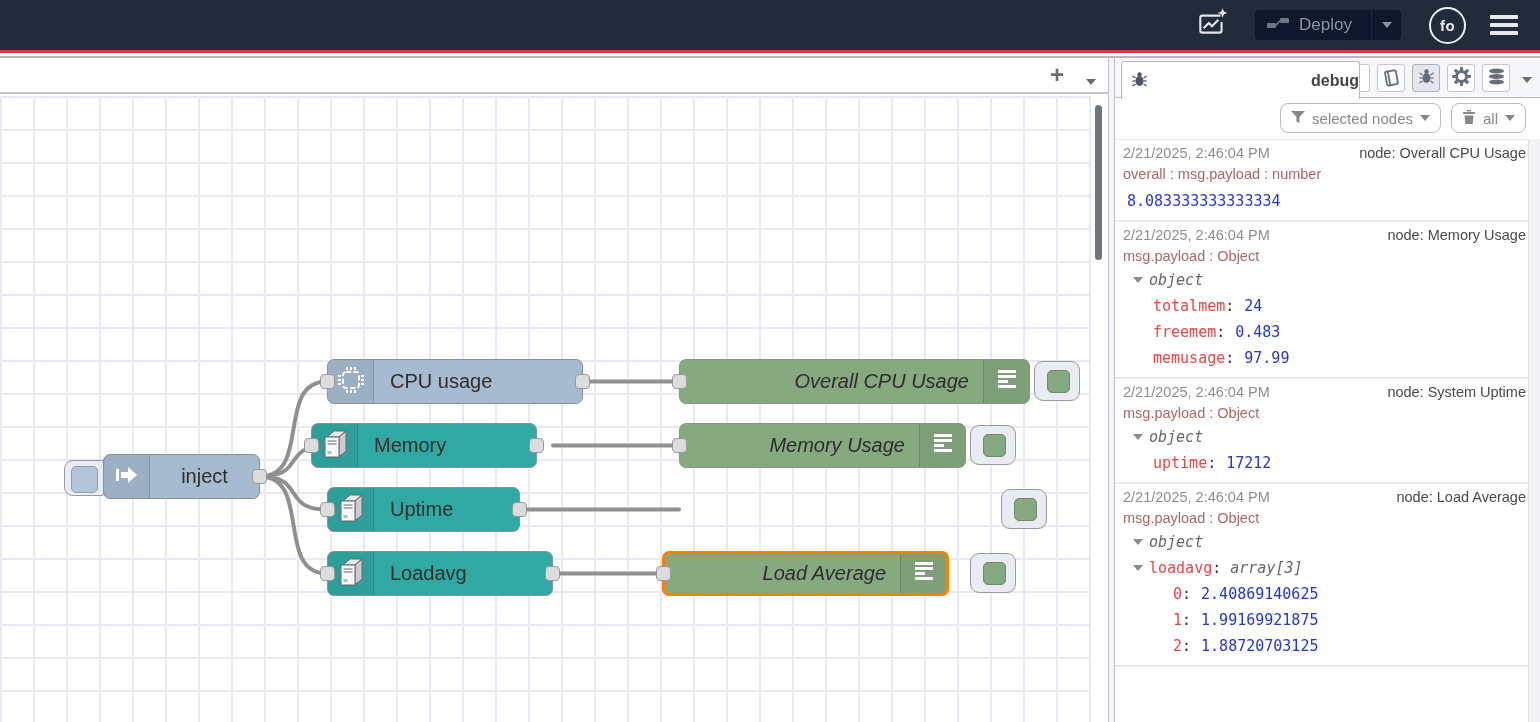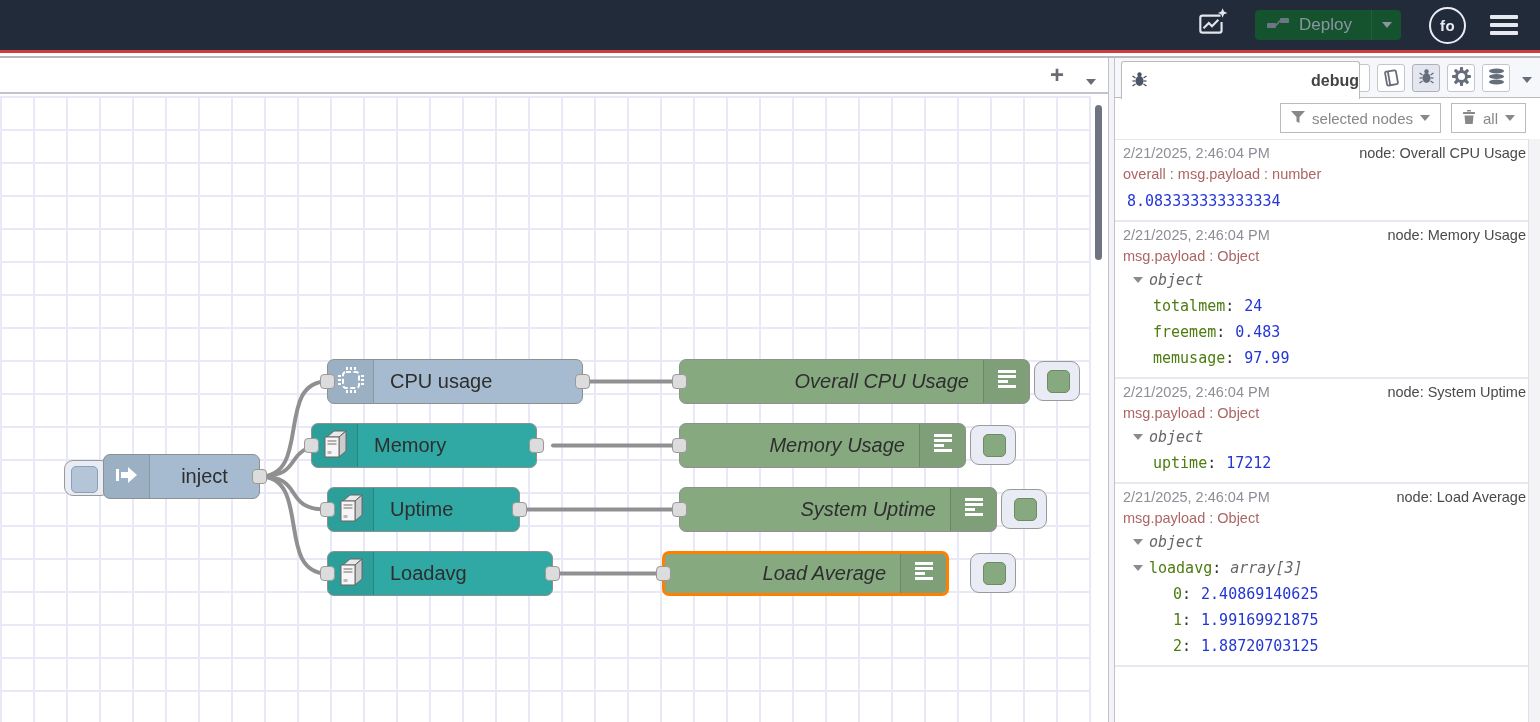--- a/index.html
+++ b/index.html
@@ -5,21 +5,21 @@
   * { box-sizing: border-box; margin: 0; padding: 0; }
   html,body { width:1540px; height:722px; overflow:hidden; background:#fff;
               font-family:"Liberation Sans", sans-serif; }
 
   
   .header { position:absolute; left:0; top:0; width:1540px; height:53px;
             background:#222b3a; border-bottom:3px solid #cf3b40;
             display:flex; align-items:center; justify-content:flex-end; }
   .hdr-icon-btn { display:flex; align-items:center; justify-content:center; cursor:pointer; }
   .sparkle-btn { margin-right:26px; }
-  .deploy-btn { height:30px; width:146px; background:#14532d; border-radius:4px;
+  .deploy-btn { height:30px; width:146px; background:#0f172a; border-radius:4px;
                 display:flex; align-items:center; margin-right:28px; color:#8b95a2;
                 font-size:17px; }
   .deploy-main { flex:1; display:flex; align-items:center; gap:10px; padding-left:12px; }
   .deploy-caret-zone { width:30px; display:flex; align-items:center; justify-content:center;
                        border-left:1px solid rgba(255,255,255,0.07); height:100%; }
   .avatar { width:37px; height:37px; border:2px solid #e9edf3; border-radius:50%;
             color:#e9edf3; font-size:15px; font-weight:bold; letter-spacing:0.5px;
             display:flex; align-items:center; justify-content:center; margin-right:24px; }
   .hamburger { width:28px; margin-right:22px; display:flex; flex-direction:column; gap:4px; }
   .hamburger span { display:block; height:4px; background:#e6eaef; border-radius:1px; }
@@ -87,40 +87,40 @@
   .tab-buttons { position:absolute; right:8px; top:6px; display:flex; gap:7px; align-items:center; }
   .mini-btn { width:28px; height:28px; border:1px solid #c3c5cf; border-radius:3px; background:#fff;
               display:flex; align-items:center; justify-content:center; cursor:pointer; color:#666e7c; }
   .mini-btn.active { background:#e4e6f0; border-color:#aeb0bc; }
   .info-glyph { font-family:"Liberation Serif", serif; font-weight:bold; font-style:italic;
                 font-size:17px; color:#666e7c; }
   .sidebar-caret { color:#666e7c; margin-left:5px; cursor:pointer; }
 
   .filter-row { height:40px; display:flex; align-items:center; justify-content:flex-end;
                 gap:10px; padding-right:14px; background:#fff; }
-  .filter-btn { height:30px; border:1px solid #bbb; border-radius:0; background:#fff;
+  .filter-btn { height:30px; border:1px solid #bbb; border-radius:8px; background:#fff;
                 display:flex; align-items:center; gap:7px; padding:0 10px; color:#888;
                 font-size:15px; cursor:pointer; }
 
   .messages { position:absolute; left:0; top:81px; width:413px; bottom:0; overflow:hidden;
               border-top:1px solid #e7e9f1; }
   .msgs-gutter { position:absolute; right:0; top:81px; width:12px; bottom:0;
                  background:#f3f3f6; border-left:1px solid #e0e0e6; }
   .msg { padding:3px 2px 6px 8px; border-bottom:2px solid #e7e9f1; }
   .meta { display:flex; justify-content:space-between; font-size:14.5px; color:#8d8d96;
           line-height:21px; white-space:nowrap; overflow:hidden; }
   .meta .nodename { color:#4a4a4a; margin-left:10px; overflow:hidden; flex-shrink:1; }
   .path { color:#ab6665; font-size:14.5px; line-height:21px; }
   .mono { font-family:"DejaVu Sans Mono", monospace; font-size:15px; }
   .value-line { padding:4px 0 1px 4px; line-height:24px; color:#2436d4; }
   .obj-line { line-height:26px; padding-left:10px; color:#666; }
   .ital { font-style:italic; }
   .kv { line-height:26px; padding-left:30px; color:#333; }
   .kv.arr-item { padding-left:50px; }
-  .key { color:#4d7c0f; }
+  .key { color:#ef4444; }
   .val { color:#2436d4; margin-left:10px; }
   .tree-caret { display:inline-block; width:0; height:0; border-left:5px solid transparent;
                 border-right:5px solid transparent; border-top:6px solid #8b8b8b;
                 margin-right:6px; position:relative; top:-2px; cursor:pointer; }
 </style>
 </head>
 <body>
 
 <div class="header">
   <div class="hdr-icon-btn sparkle-btn">
@@ -310,34 +310,20 @@
               <rect x="5" y="19" width="18" height="3"></rect>
           </svg>
         </span>
       </div>
       <div class="port" style="left:-8px; top:14px;"></div>
     </div>
     <div class="side-button" style="left:970px; top:329px;">
       <div class="inner debug-inner"></div>
     </div>
 
-    <div class="node" style="left:679px; top:391px; width:318px; background:#87a980;">
-      <div class="node-label right">System Uptime</div>
-      <div class="icon-section right">
-        <span>
-          <svg width="28" height="28" viewBox="0 0 28 28" fill="#fff">
-            <rect x="5" y="4" width="18" height="3"></rect>
-              <rect x="5" y="9" width="18" height="3"></rect>
-            <rect x="5" y="14" width="10" height="3"></rect>
-              <rect x="5" y="19" width="18" height="3"></rect>
-          </svg>
-        </span>
-      </div>
-      <div class="port" style="left:-8px; top:14px;"></div>
-    </div>
     <div class="side-button" style="left:1001px; top:393px;">
       <div class="inner debug-inner"></div>
     </div>
 
     <div class="node selected" style="left:662px; top:455px; width:287px; background:#87a980;">
       <div class="node-label right">Load Average</div>
       <div class="icon-section right">
         <span>
           <svg width="28" height="28" viewBox="0 0 28 28" fill="#fff">
             <rect x="5" y="4" width="18" height="3"></rect>

